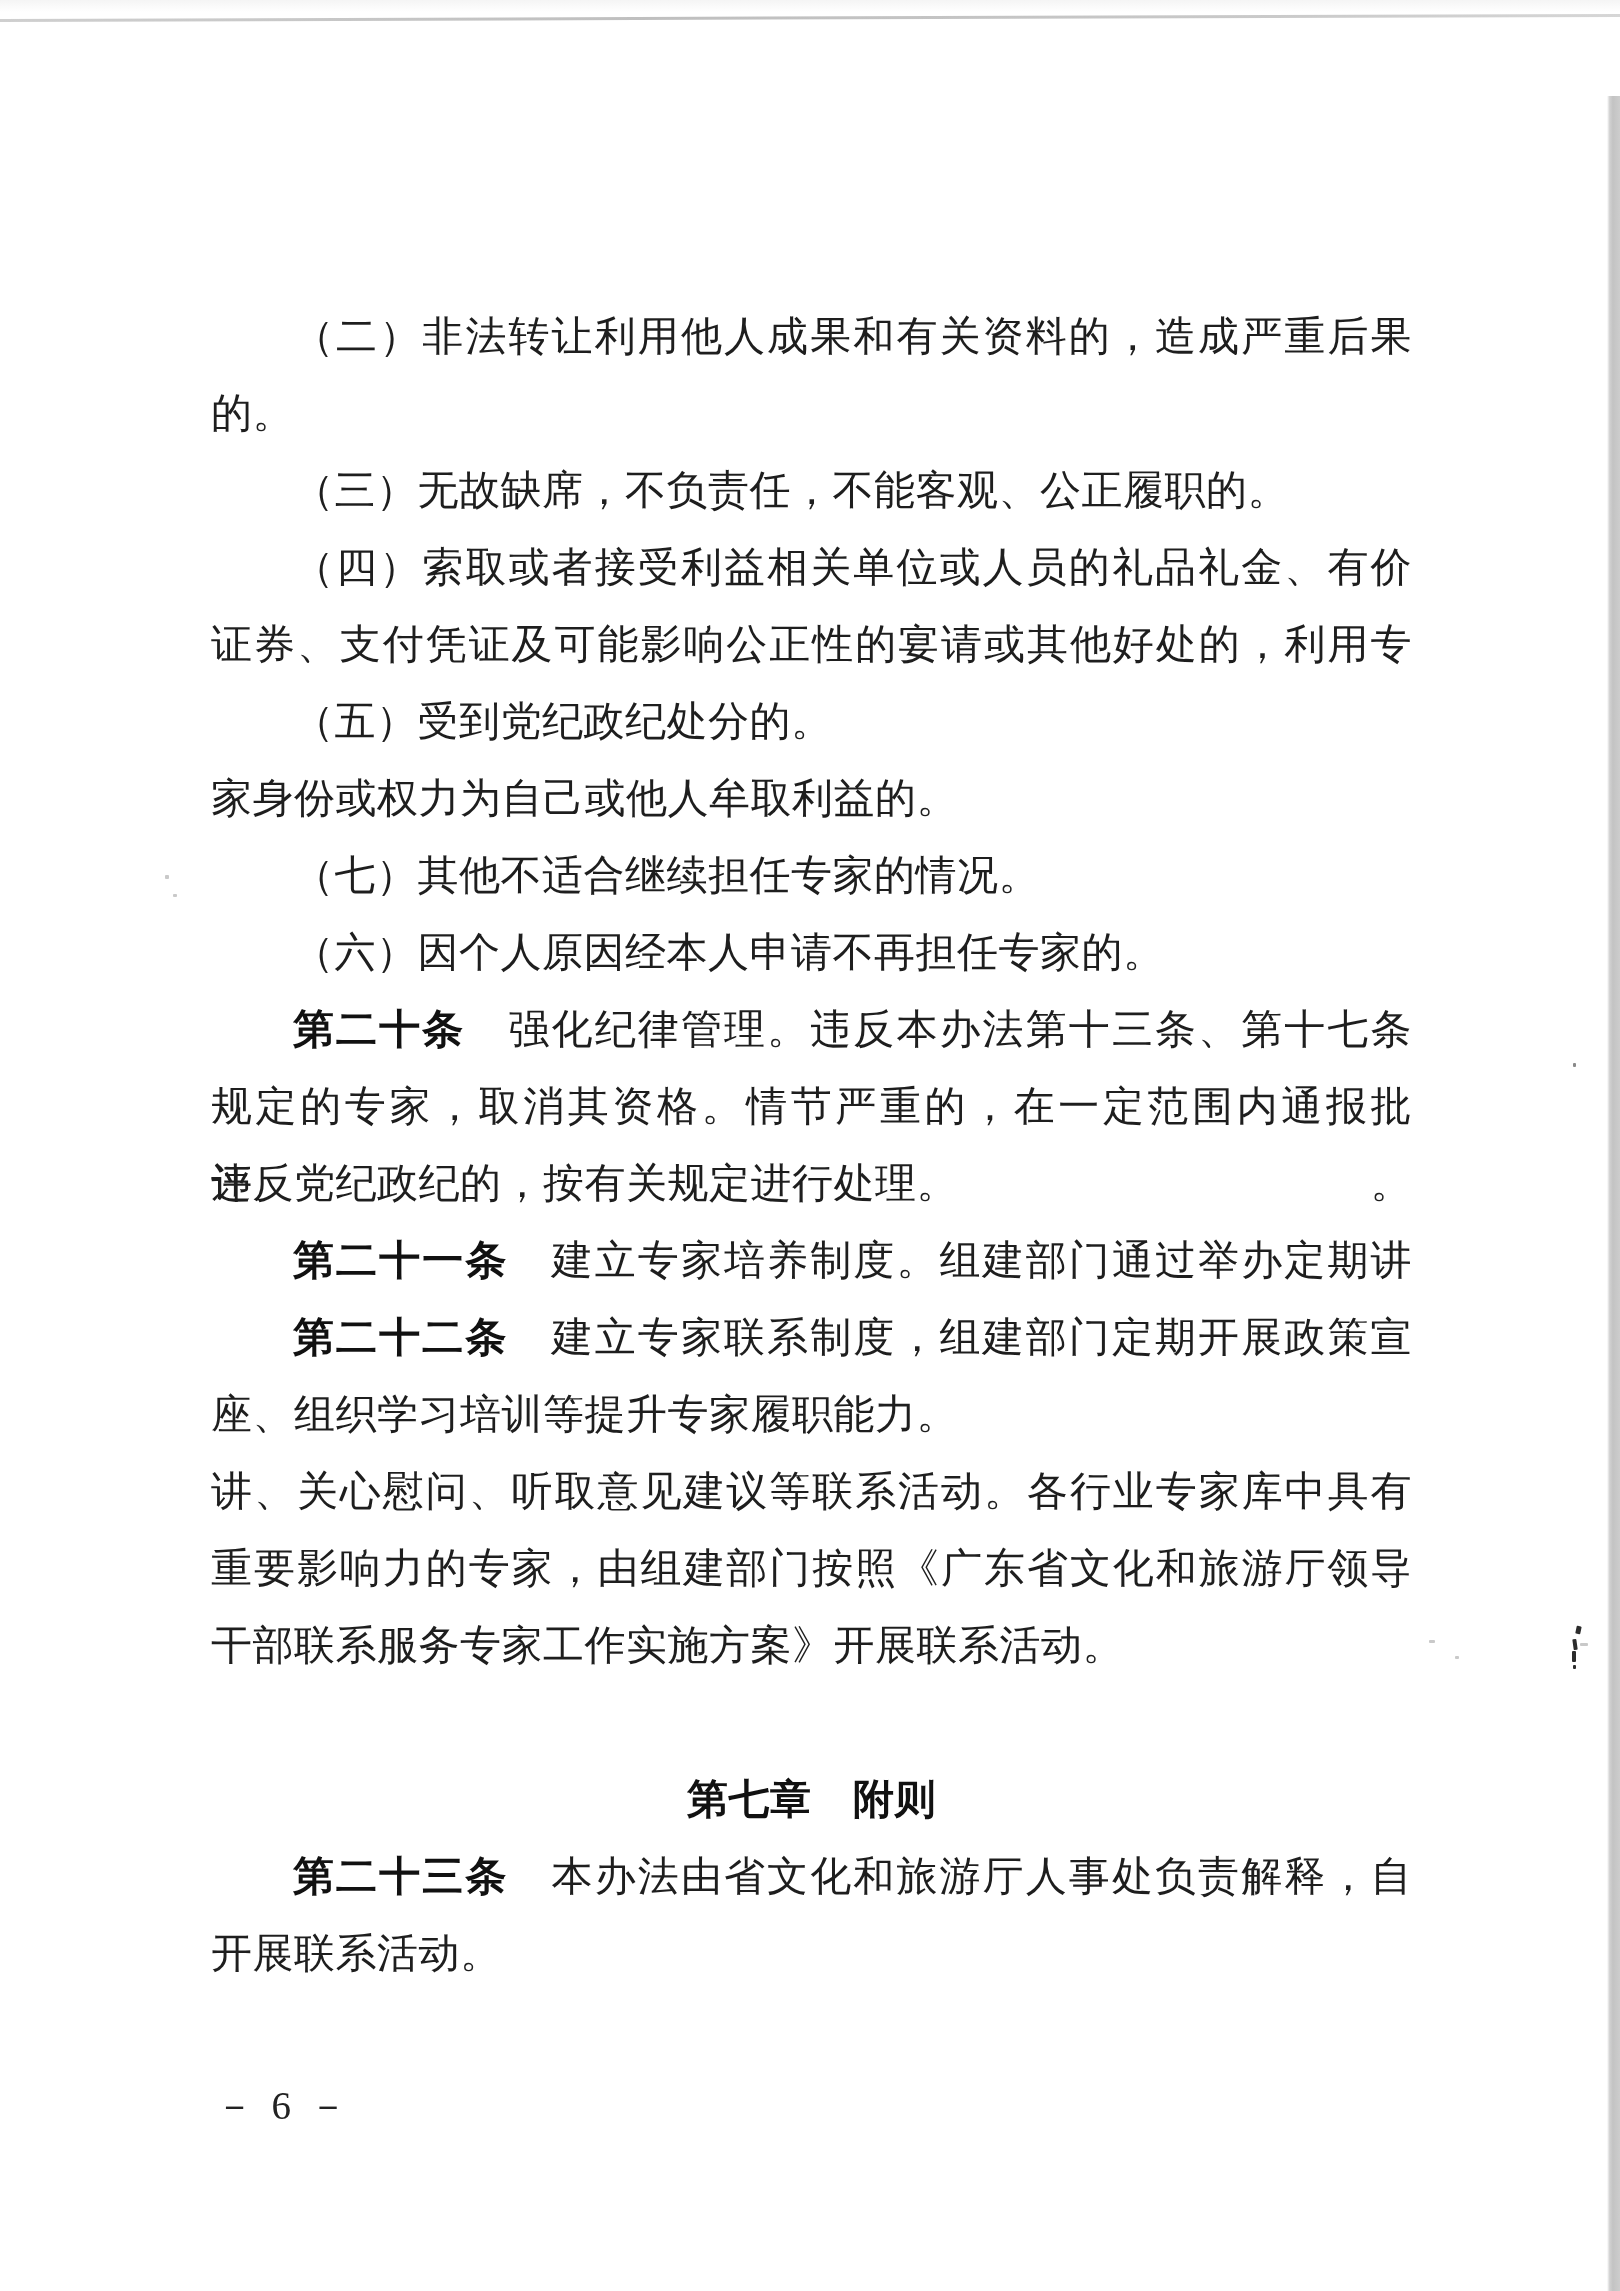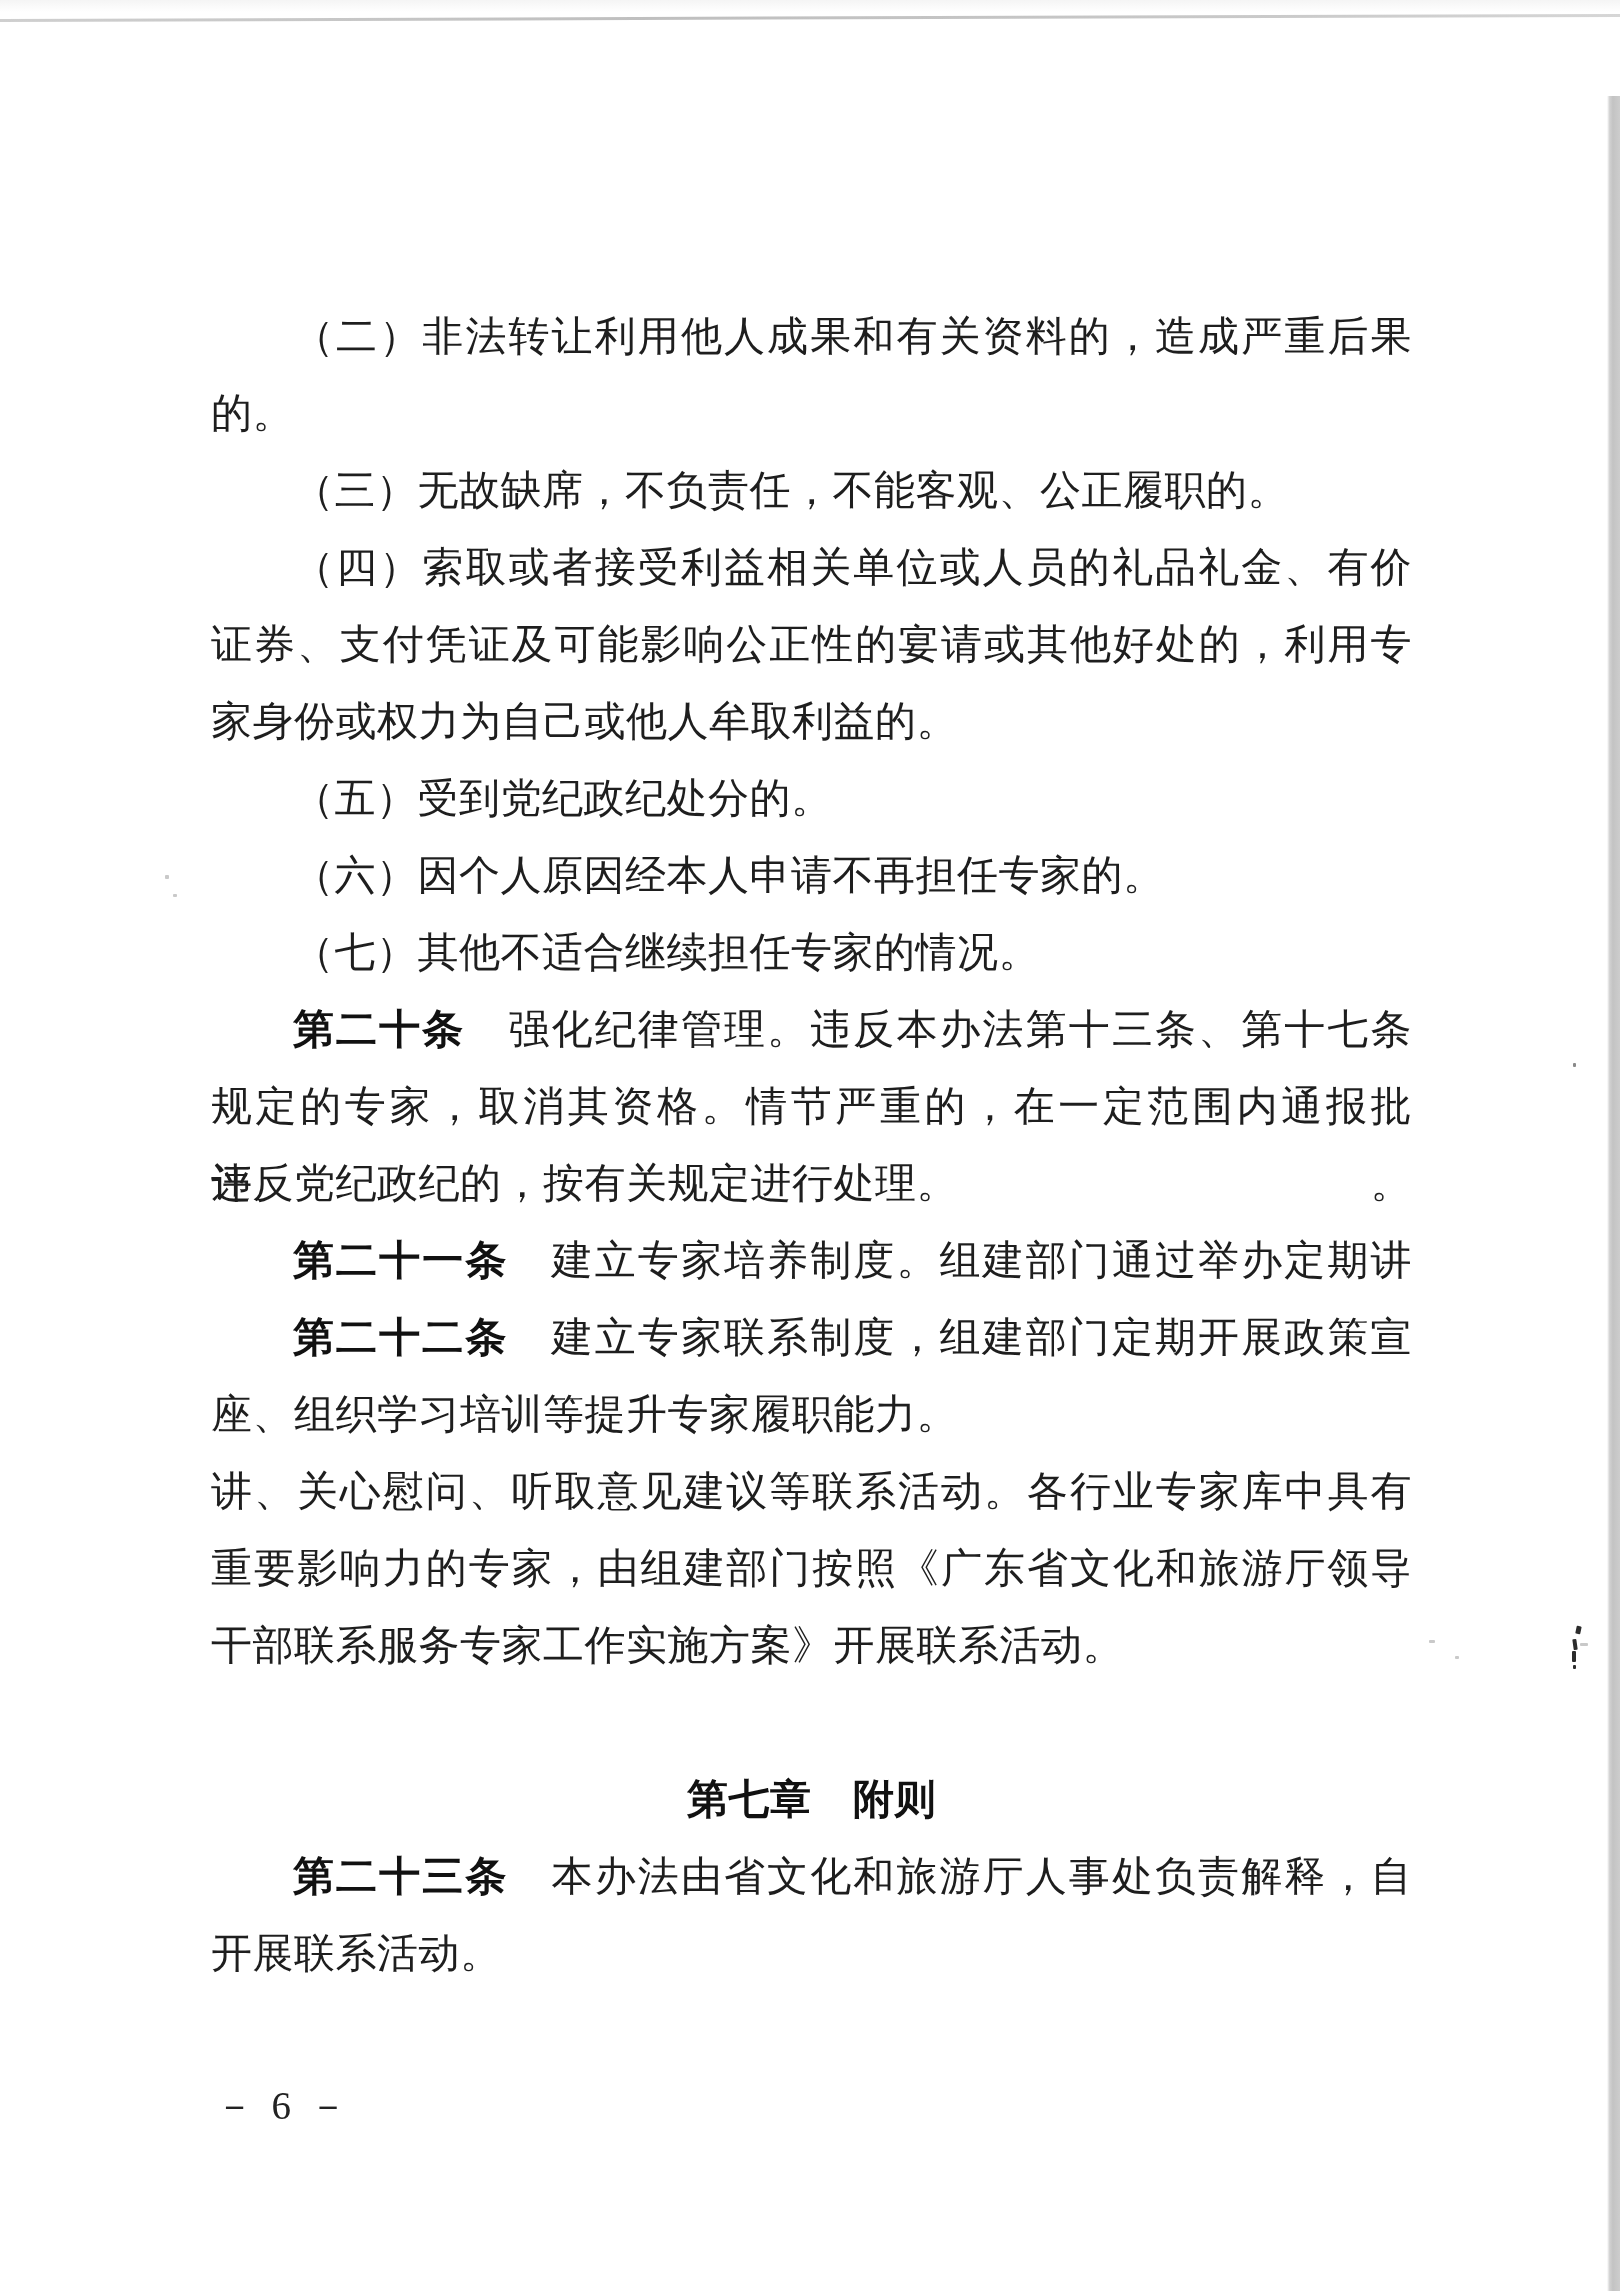--- a/index.html
+++ b/index.html
@@ -94,24 +94,24 @@
   <div class="speck pale" style="left:173px;  top:894px;  width:3.9px;  height:2.9px;"></div>
   <div class="speck pale" style="left:1429px; top:1640px; width:5.9px;  height:2.9px;"></div>
   <div class="speck pale" style="left:1455px; top:1656px; width:3.9px;  height:2.9px;"></div>
 
   <div class="body-col">
       <div class="line indent fill"><span class="r">（二）非法转让利用他人成果和有关资料的，造成严重后果</span></div>
       <div class="line"><span class="r">的。</span></div>
       <div class="line indent"><span class="r">（三）无故缺席，不负责任，不能客观、公正履职的。</span></div>
       <div class="line indent fill"><span class="r">（四）索取或者接受利益相关单位或人员的礼品礼金、有价</span></div>
       <div class="line fill"><span class="r">证券、支付凭证及可能影响公正性的宴请或其他好处的，利用专</span></div>
+      <div class="line indent"><span class="r">（五）受到党纪政纪处分的。</span></div>
       <div class="line"><span class="r">家身份或权力为自己或他人牟取利益的。</span></div>
-      <div class="line indent"><span class="r">（五）受到党纪政纪处分的。</span></div>
+      <div class="line indent"><span class="r">（七）其他不适合继续担任专家的情况。</span></div>
       <div class="line indent"><span class="r">（六）因个人原因经本人申请不再担任专家的。</span></div>
-      <div class="line indent"><span class="r">（七）其他不适合继续担任专家的情况。</span></div>
       <div class="line indent fill"><span class="b">第二十条</span><span class="r">　强化纪律管理。违反本办法第十三条、第十七条</span></div>
       <div class="line fill"><span class="r">规定的专家，取消其资格。情节严重的，在一定范围内通报批评。</span></div>
       <div class="line"><span class="r">违反党纪政纪的，按有关规定进行处理。</span></div>
       <div class="line indent fill"><span class="b">第二十一条</span><span class="r">　建立专家培养制度。组建部门通过举办定期讲</span></div>
       <div class="line indent fill"><span class="b">第二十二条</span><span class="r">　建立专家联系制度，组建部门定期开展政策宣</span></div>
       <div class="line"><span class="r">座、组织学习培训等提升专家履职能力。</span></div>
       <div class="line fill"><span class="r">讲、关心慰问、听取意见建议等联系活动。各行业专家库中具有</span></div>
       <div class="line fill"><span class="r">重要影响力的专家，由组建部门按照《广东省文化和旅游厅领导</span></div>
       <div class="line"><span class="r">干部联系服务专家工作实施方案》开展联系活动。</span></div>
       <div class="line blank"></div>

